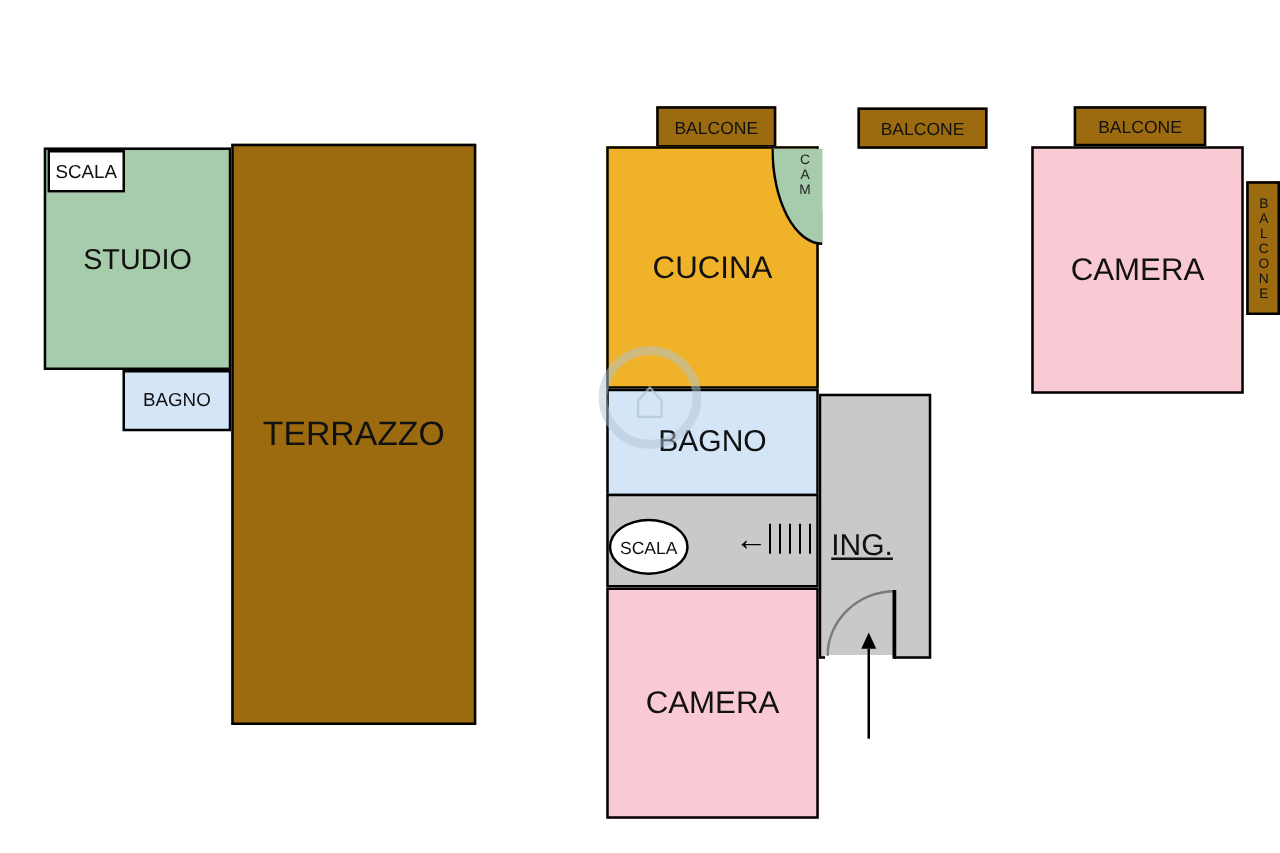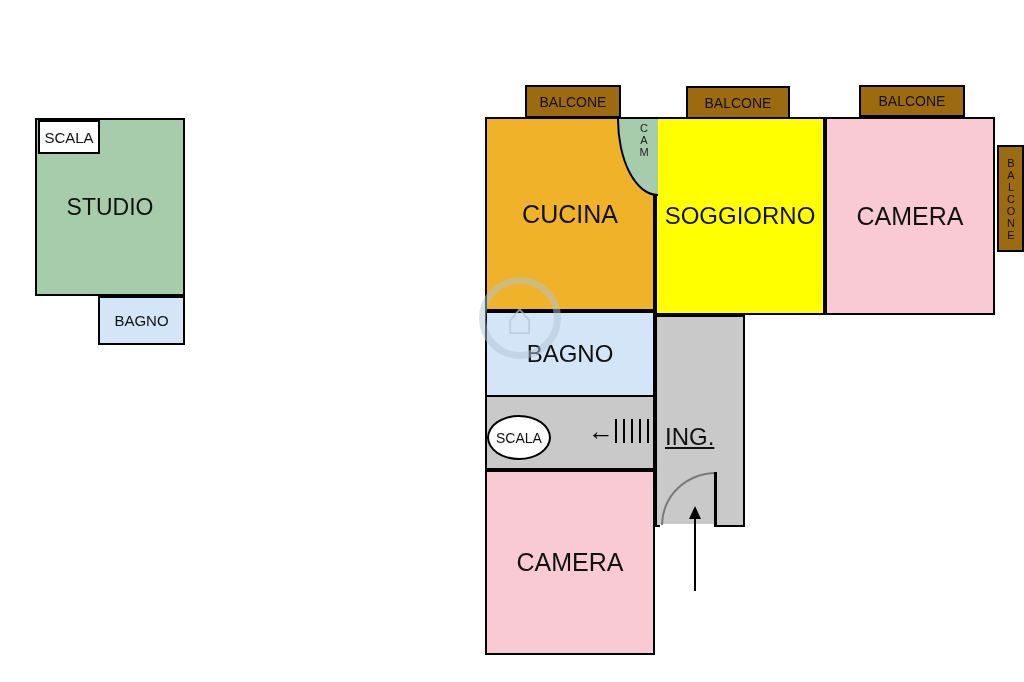--- a/index.html
+++ b/index.html
@@ -63,20 +63,23 @@
   .watermark { position:absolute; left:479px; top:277px; width:82px; height:82px; z-index:6;
                border:7px solid rgba(176,196,214,.5); border-radius:50%;
                display:flex; align-items:center; justify-content:center;
                color:rgba(176,196,214,.7); font-size:46px; pointer-events:none; }
 </style>
 </head>
 <body>
 
 <div class="plan">
 
+  <div class="room terrazzo">
+    <span class="lbl">TERRAZZO</span>
+  </div>
   <div class="room studio">
     <span class="lbl">STUDIO</span>
   </div>
   <div class="room scala-upper">
     <span class="lbl">SCALA</span>
   </div>
   <div class="room bagno-upper">
     <span class="lbl">BAGNO</span>
   </div>
 
@@ -88,23 +91,20 @@
   </div>
   <div class="room balcony balc3">
     <span class="lbl">BALCONE</span>
   </div>
   <div class="room balcone-right">
     <span class="lbl">BALCONE</span>
   </div>
 
   <div class="room cucina">
     <span class="lbl">CUCINA</span>
-  </div>
-  <div class="room soggiorno">
-    <span class="lbl">SOGGIORNO</span>
   </div>
   <div class="room camera-top">
     <span class="lbl">CAMERA</span>
   </div>
 
   <div class="cam-wedge"></div>
   <span class="cam-label lbl">CAM</span>
 
   <div class="room bagno-main">
     <span class="lbl">BAGNO</span>

